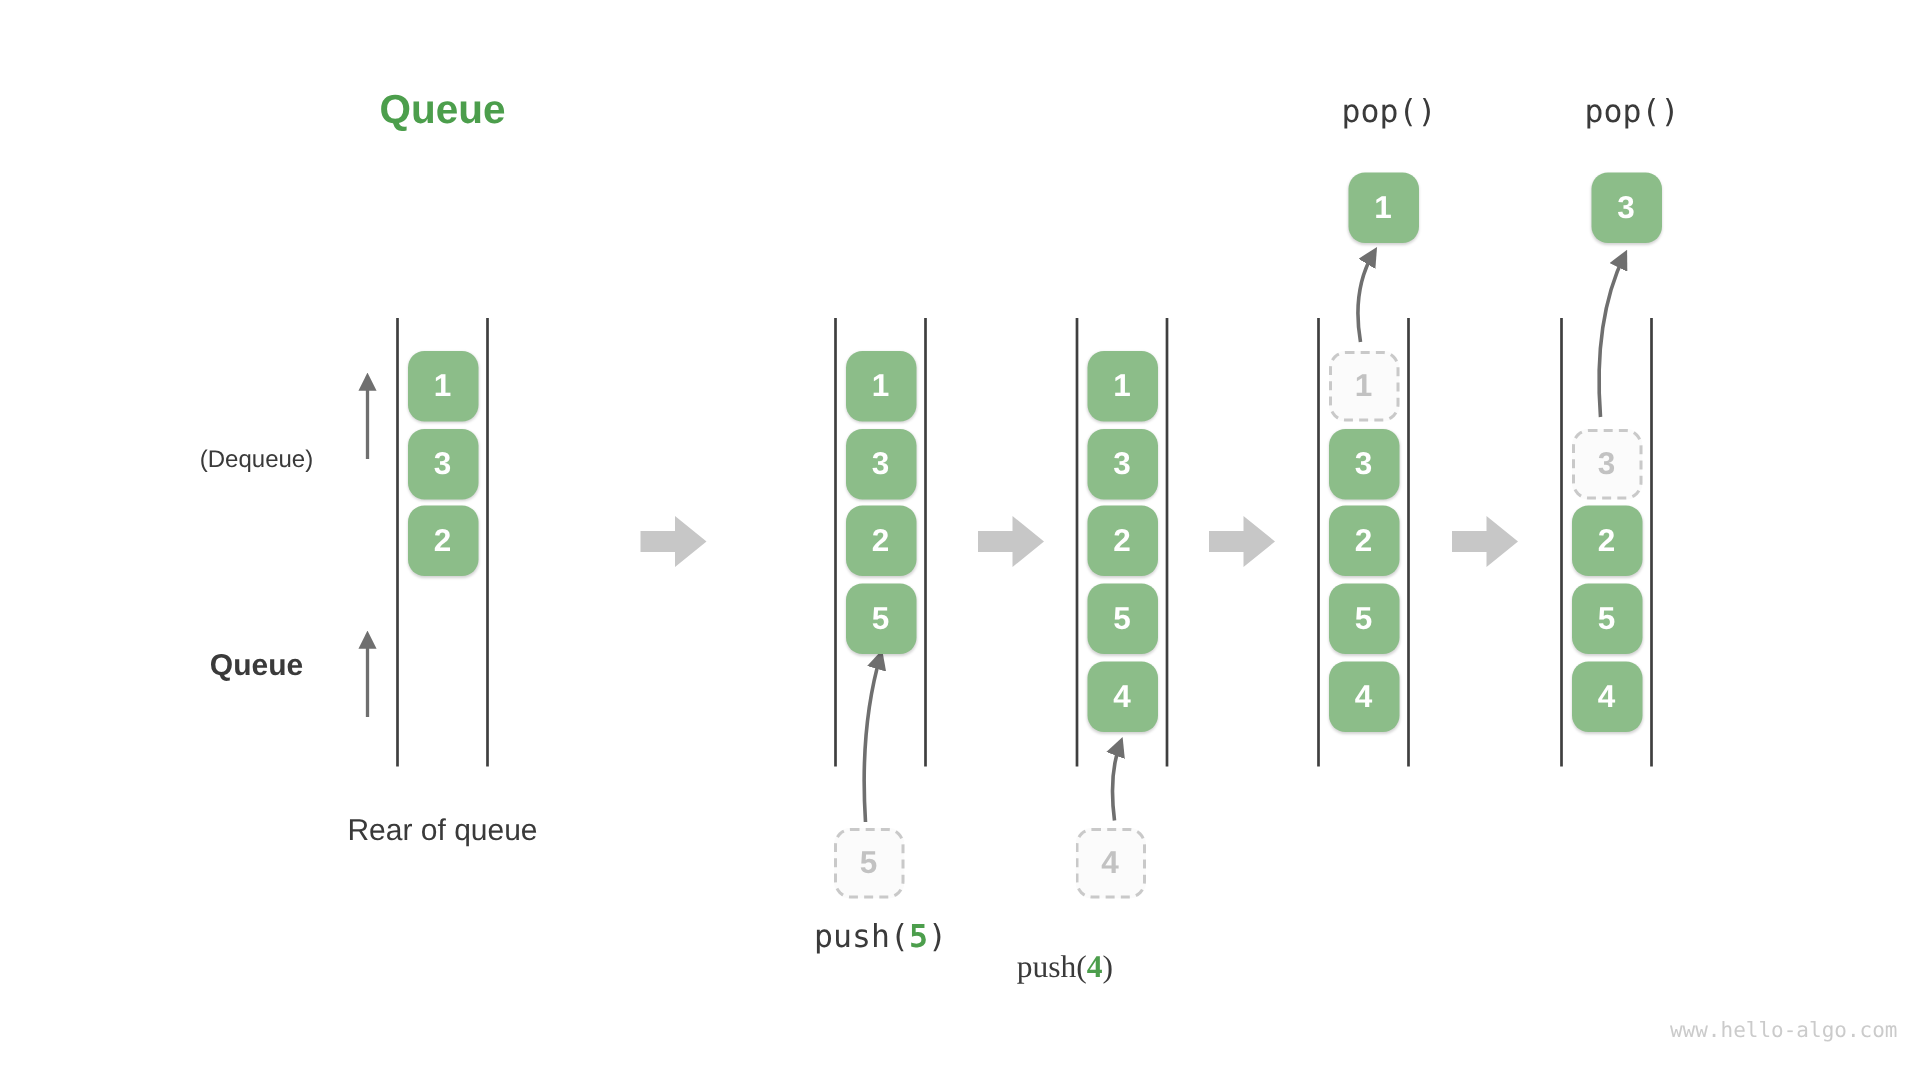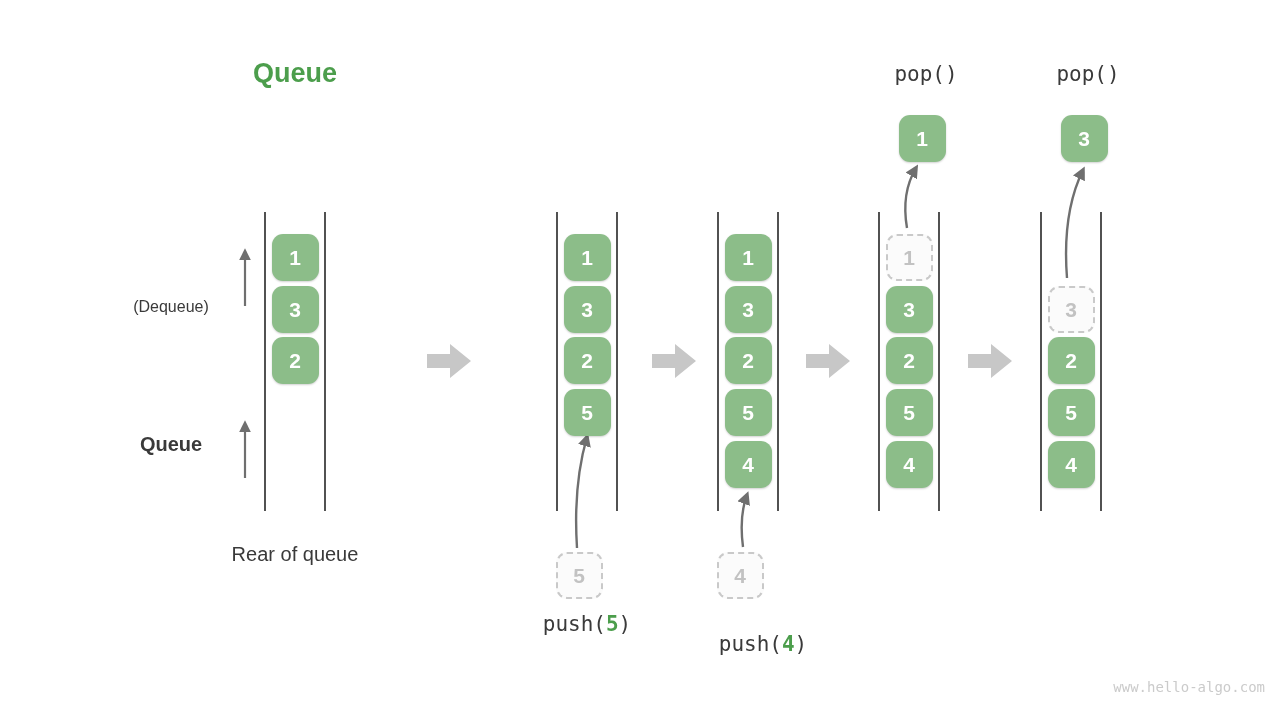--- a/index.html
+++ b/index.html
@@ -97,21 +97,21 @@
     <div class="box solid" style="left: 535.5px; top: 337px;">2</div>
     <div class="box solid" style="left: 535.5px; top: 389px;">5</div>
     <div class="box dashed" style="left: 527.5px; top: 552px;">5</div>
     <div class="code op-bottom" style="left: 479px; top: 612px;">push(<span class="arg">5</span>)</div>
     <div class="box solid" style="left: 696.5px; top: 234px;">1</div>
     <div class="box solid" style="left: 696.5px; top: 286px;">3</div>
     <div class="box solid" style="left: 696.5px; top: 337px;">2</div>
     <div class="box solid" style="left: 696.5px; top: 389px;">5</div>
     <div class="box solid" style="left: 696.5px; top: 441px;">4</div>
     <div class="box dashed" style="left: 688.5px; top: 552px;">4</div>
-    <div class="code op-bottom" style="left: 655px; top: 632px;">push(<span class="arg">4</span>)</div>
+    <div class="code op-bottom" style="left: 602px; top: 632px; font-family: Liberation Serif, serif;">push(<span class="arg">4</span>)</div>
     <div class="box dashed" style="left: 857.5px; top: 234px;">1</div>
     <div class="box solid" style="left: 857.5px; top: 286px;">3</div>
     <div class="box solid" style="left: 857.5px; top: 337px;">2</div>
     <div class="box solid" style="left: 857.5px; top: 389px;">5</div>
     <div class="box solid" style="left: 857.5px; top: 441px;">4</div>
     <div class="box solid" style="left: 870.5px; top: 115px;">1</div>
     <div class="code op-top" style="left: 818px; top: 62px;">pop()</div>
     <div class="box dashed" style="left: 1019.5px; top: 286px;">3</div>
     <div class="box solid" style="left: 1019.5px; top: 337px;">2</div>
     <div class="box solid" style="left: 1019.5px; top: 389px;">5</div>

